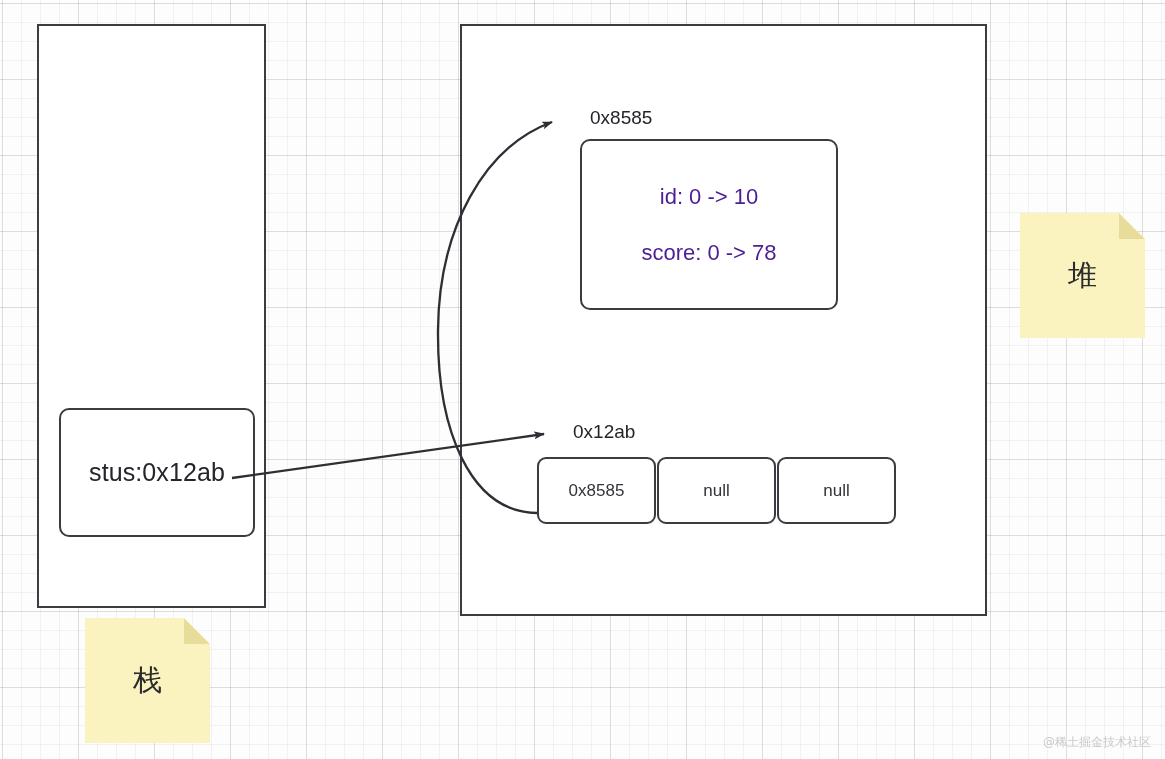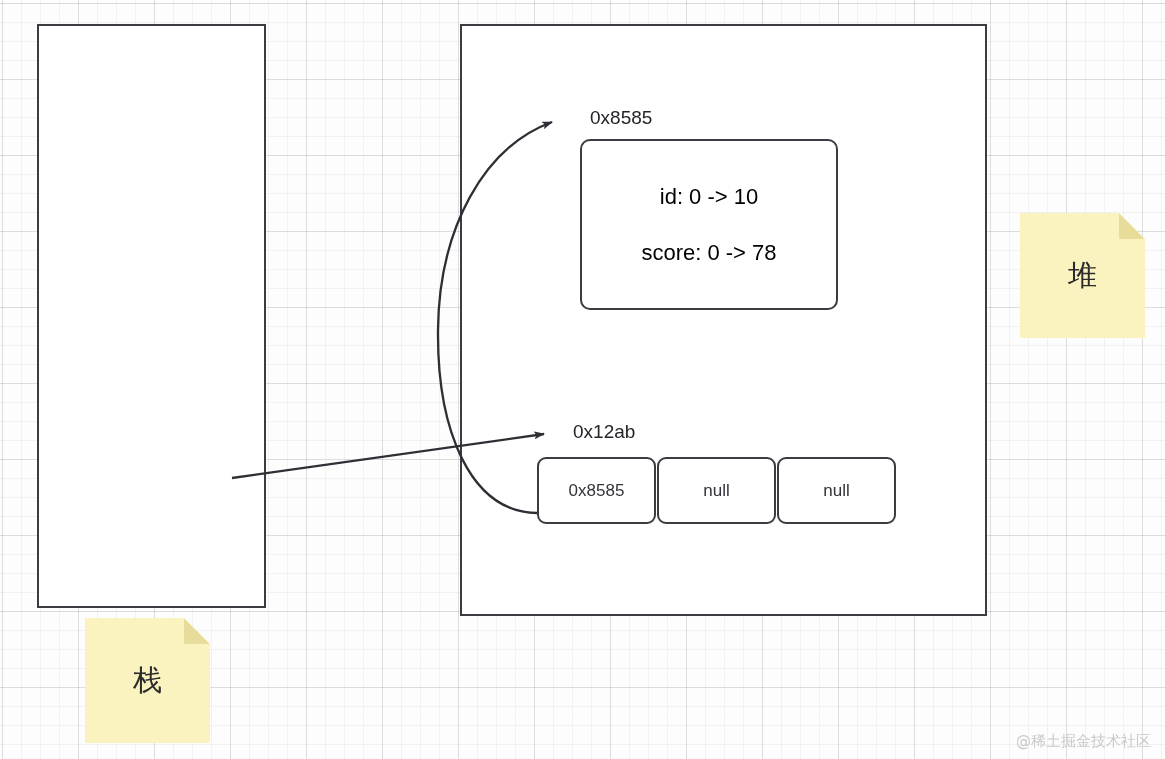--- a/index.html
+++ b/index.html
@@ -61,21 +61,21 @@
     white-space: nowrap;
   }
 
   #heap-object-box {
     left: 580px; top: 139px; width: 258px; height: 171px;
     justify-content: center;
     gap: 30px;
   }
   .obj-field {
     font-size: 22px;
-    color: #000000;
+    color: #4c1d95;
     white-space: nowrap;
   }
 
   
   .addr-caption {
     position: absolute;
     font-size: 19px;
     color: #24242a;
     white-space: nowrap;
   }
@@ -139,32 +139,35 @@
     width: 1165px; height: 759px;
     pointer-events: none;
   }
 
   
   #watermark {
     position: absolute;
     right: 14px;
     bottom: 8px;
     font-family: "DejaVu Sans", "Liberation Sans", sans-serif;
-    font-size: 15px;
+    font-size: 12px;
     color: #c9c9cc;
     white-space: nowrap;
   }
 </style>
 </head>
 <body>
 
 <div id="canvas">
 
   <div id="stack-frame" class="frame"></div>
 
+  <div id="stack-var-box" class="rbox">
+    <span id="stack-var-label">stus:0x12ab</span>
+  </div>
 
   <div id="stack-sticky" class="sticky">
     <span class="fold"></span>
     <span class="sticky-text">栈</span>
   </div>
 
   <div id="heap-frame" class="frame"></div>
 
   <span id="object-address-label" class="addr-caption">0x8585</span>
 

